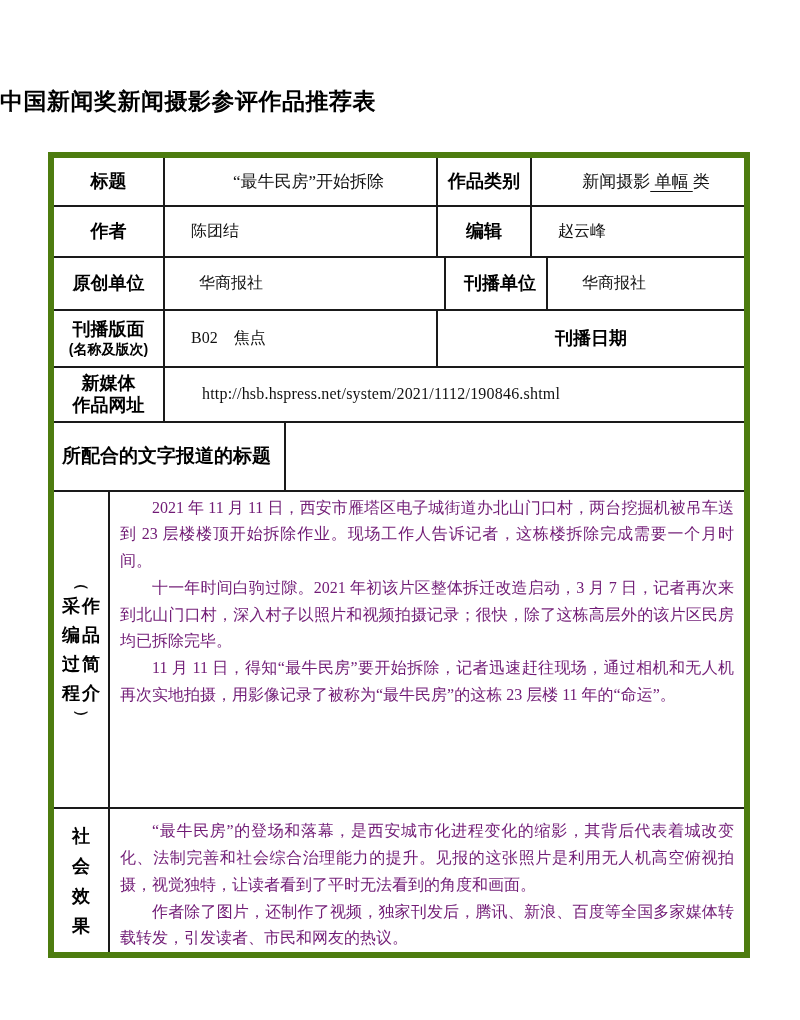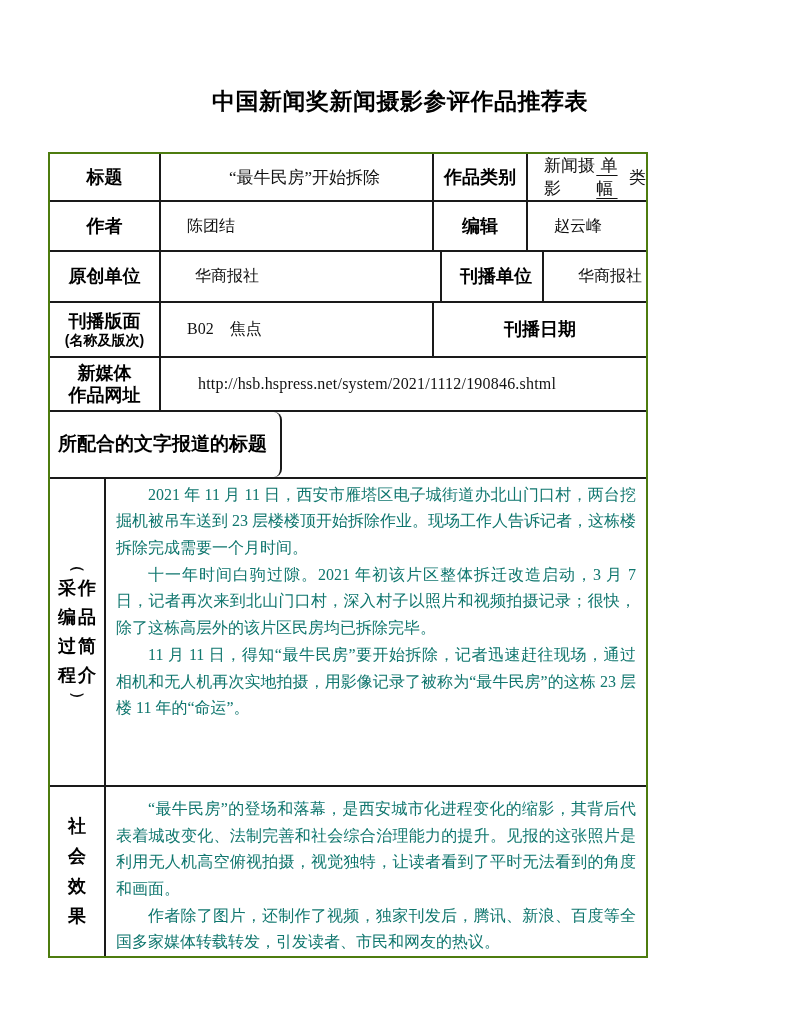--- a/index.html
+++ b/index.html
@@ -6,40 +6,40 @@
   html, body { background: #ffffff; }
   body {
     width: 800px; height: 1020px;
     position: relative;
     font-family: "Liberation Serif", "DejaVu Serif", serif;
     color: #111;
     overflow: hidden;
   }
   .page-title {
     position: absolute; top: 86px; left: 0; right: 0;
-    text-align: center;
+    text-align: left;
     font-family: "Liberation Sans", "DejaVu Sans", sans-serif;
     font-weight: bold; font-size: 23px; letter-spacing: 0.5px;
     color: #000;
   }
   .doc-table {
     position: absolute; left: 48px; top: 152px;
-    width: 600px; height: 806px;
-    border: 2px solid #4d7c0f;
+    width: 702px; height: 806px;
+    border: 6px solid #4d7c0f;
     display: flex; flex-direction: column;
   }
   .row { display: flex; border-bottom: 2px solid #1a1a1a; }
   .row:last-child { border-bottom: none; flex: 1; }
   .cell { border-right: 2px solid #1a1a1a; display: flex; align-items: center; }
   .cell:last-child { border-right: none; flex: 1; }
   .r1 { height: 49px; } .r2 { height: 52px; } .r3 { height: 53px; gap: 8px; }
   .r4 { height: 57px; } .r5 { height: 56px; } .r6 { height: 69px; }
   .r7 { height: 320px; }
   .w-label { width: 111px; } .w-value { width: 257px; } .w-label2 { width: 94px; }
-  .w-wide-label { width: 232px; border-radius: 8px; } .w-narrow-label { width: 56px; }
+  .w-wide-label { width: 232px; } .w-narrow-label { width: 56px; }
   .lbl {
     justify-content: center;
     font-family: "Liberation Sans", "DejaVu Sans", sans-serif;
     font-weight: bold; font-size: 18px; color: #000;
     text-align: center; flex-direction: column; line-height: 1.25;
   }
   .lbl .sub { font-size: 14px; font-weight: bold; }
   .val { font-size: 16px; padding-left: 10px; margin-left: 16px; }
   .val-center { justify-content: center; padding-left: 0; font-size: 17px; }
   .ul-part { text-decoration: underline; text-underline-offset: 4px; }
@@ -63,21 +63,21 @@
   .v-char {
     font-family: "Liberation Sans", "DejaVu Sans", sans-serif;
     font-weight: bold; font-size: 18px; line-height: 30px; color: #000;
   }
   .text-block {
     flex-direction: column; align-items: stretch; justify-content: flex-start;
     padding: 3px 10px 0 10px;
   }
   .text-block p {
     font-size: 16px; line-height: 26.7px;
-    text-indent: 2em; text-align: justify; color: #0f766e;
+    text-indent: 2em; text-align: justify; color: #701a75;
   }
   .social-block { padding-top: 9px; }
 </style>
 </head>
 <body>
 
 <h1 class="page-title">中国新闻奖新闻摄影参评作品推荐表</h1>
 
 <div class="doc-table">
 

